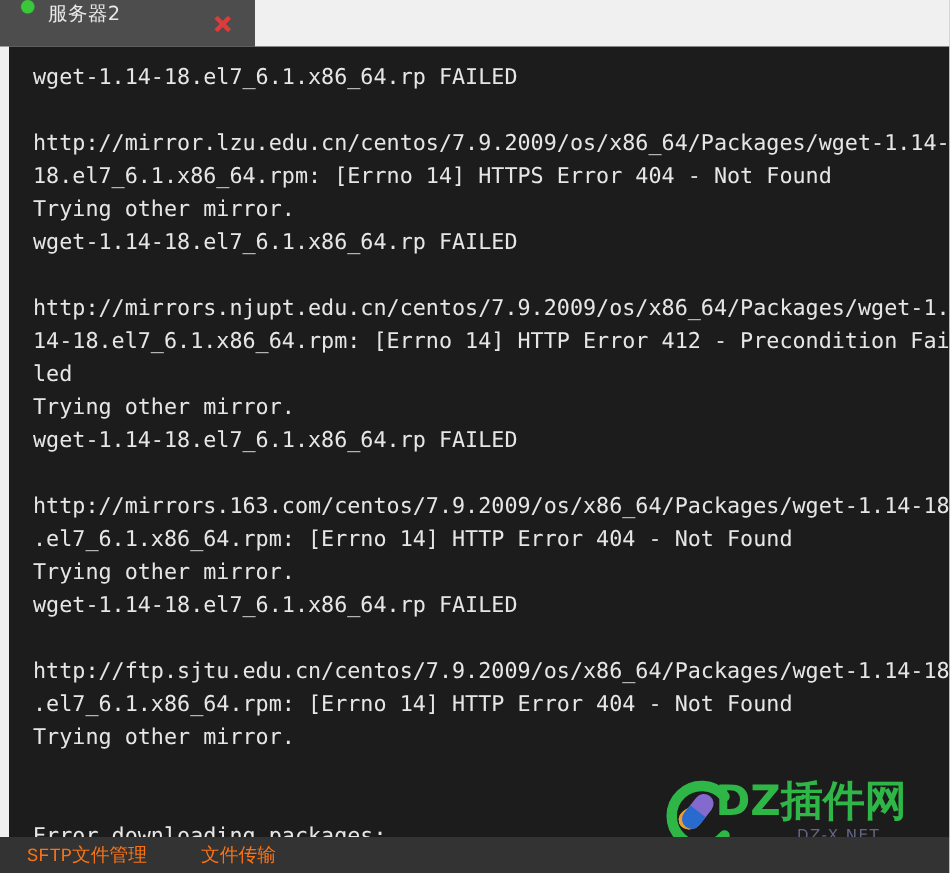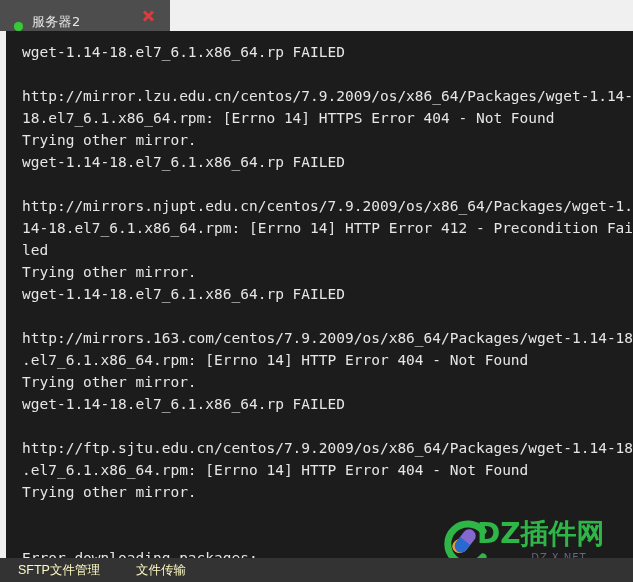--- a/index.html
+++ b/index.html
@@ -31,22 +31,22 @@
     height: 31px;
     background: #f0f0f0;
     display: flex;
     align-items: stretch;
   }
   .tab {
     width: 170px;
     height: 31px;
     background: #4d4d4d;
     display: flex;
-    align-items: flex-end;
-    padding: 13px 0 0 14px;
+    align-items: flex-start;
+    padding: 0 0 0 14px;
     box-sizing: border-box;
     position: relative;
   }
   .tab-dot {
     width: 9px;
     height: 9px;
     border-radius: 50%;
     background: #3cc63c;
     flex: 0 0 auto;
     box-shadow: 0 0 1px #2a9a2a;
@@ -168,26 +168,26 @@
     bottom: 0;
     width: 633px;
     height: 24px;
     background: #333333;
     display: flex;
     align-items: center;
     padding-left: 18px;
     box-sizing: border-box;
   }
   .status-item {
-    color: #fef9c3;
+    color: #f97316;
     font-size: 12.5px;
     margin-right: 36px;
     white-space: nowrap;
     cursor: pointer;
-    font-family: Liberation Sans, sans-serif;
+    font-family: Liberation Mono, monospace;
   }
 </style>
 </head>
 <body>
 
 <div id="app">
 
   <div class="tabbar">
     <div class="tab">
       <span class="tab-dot"></span>

